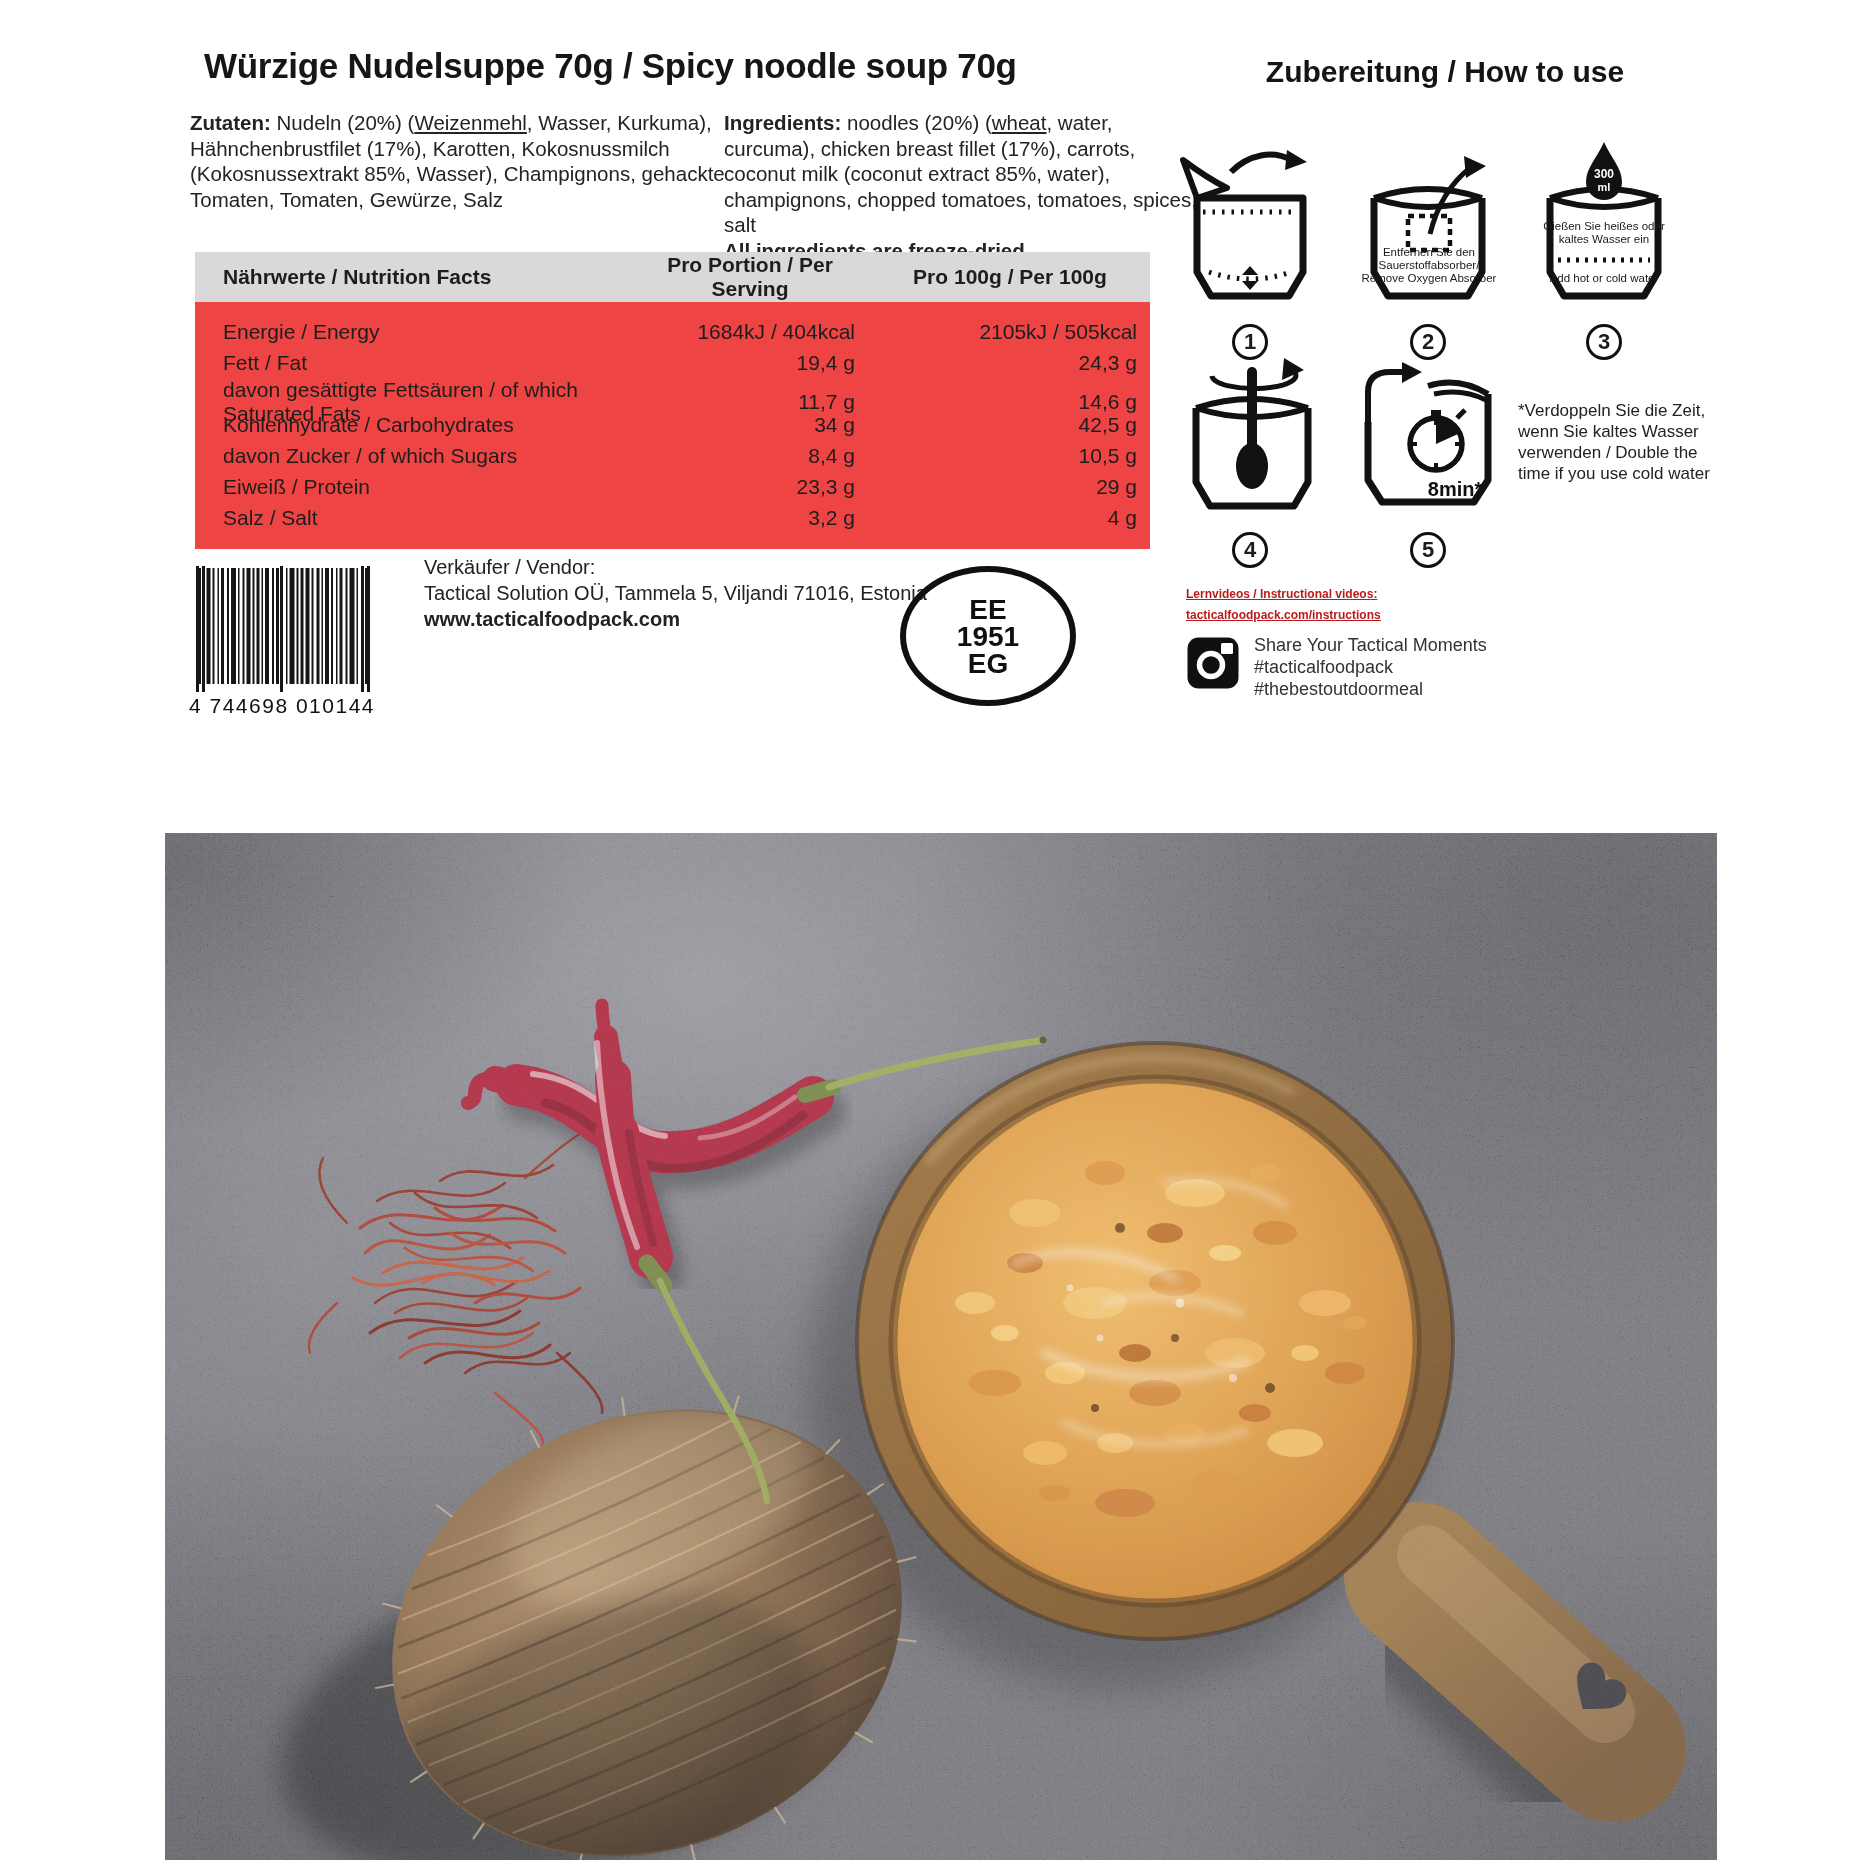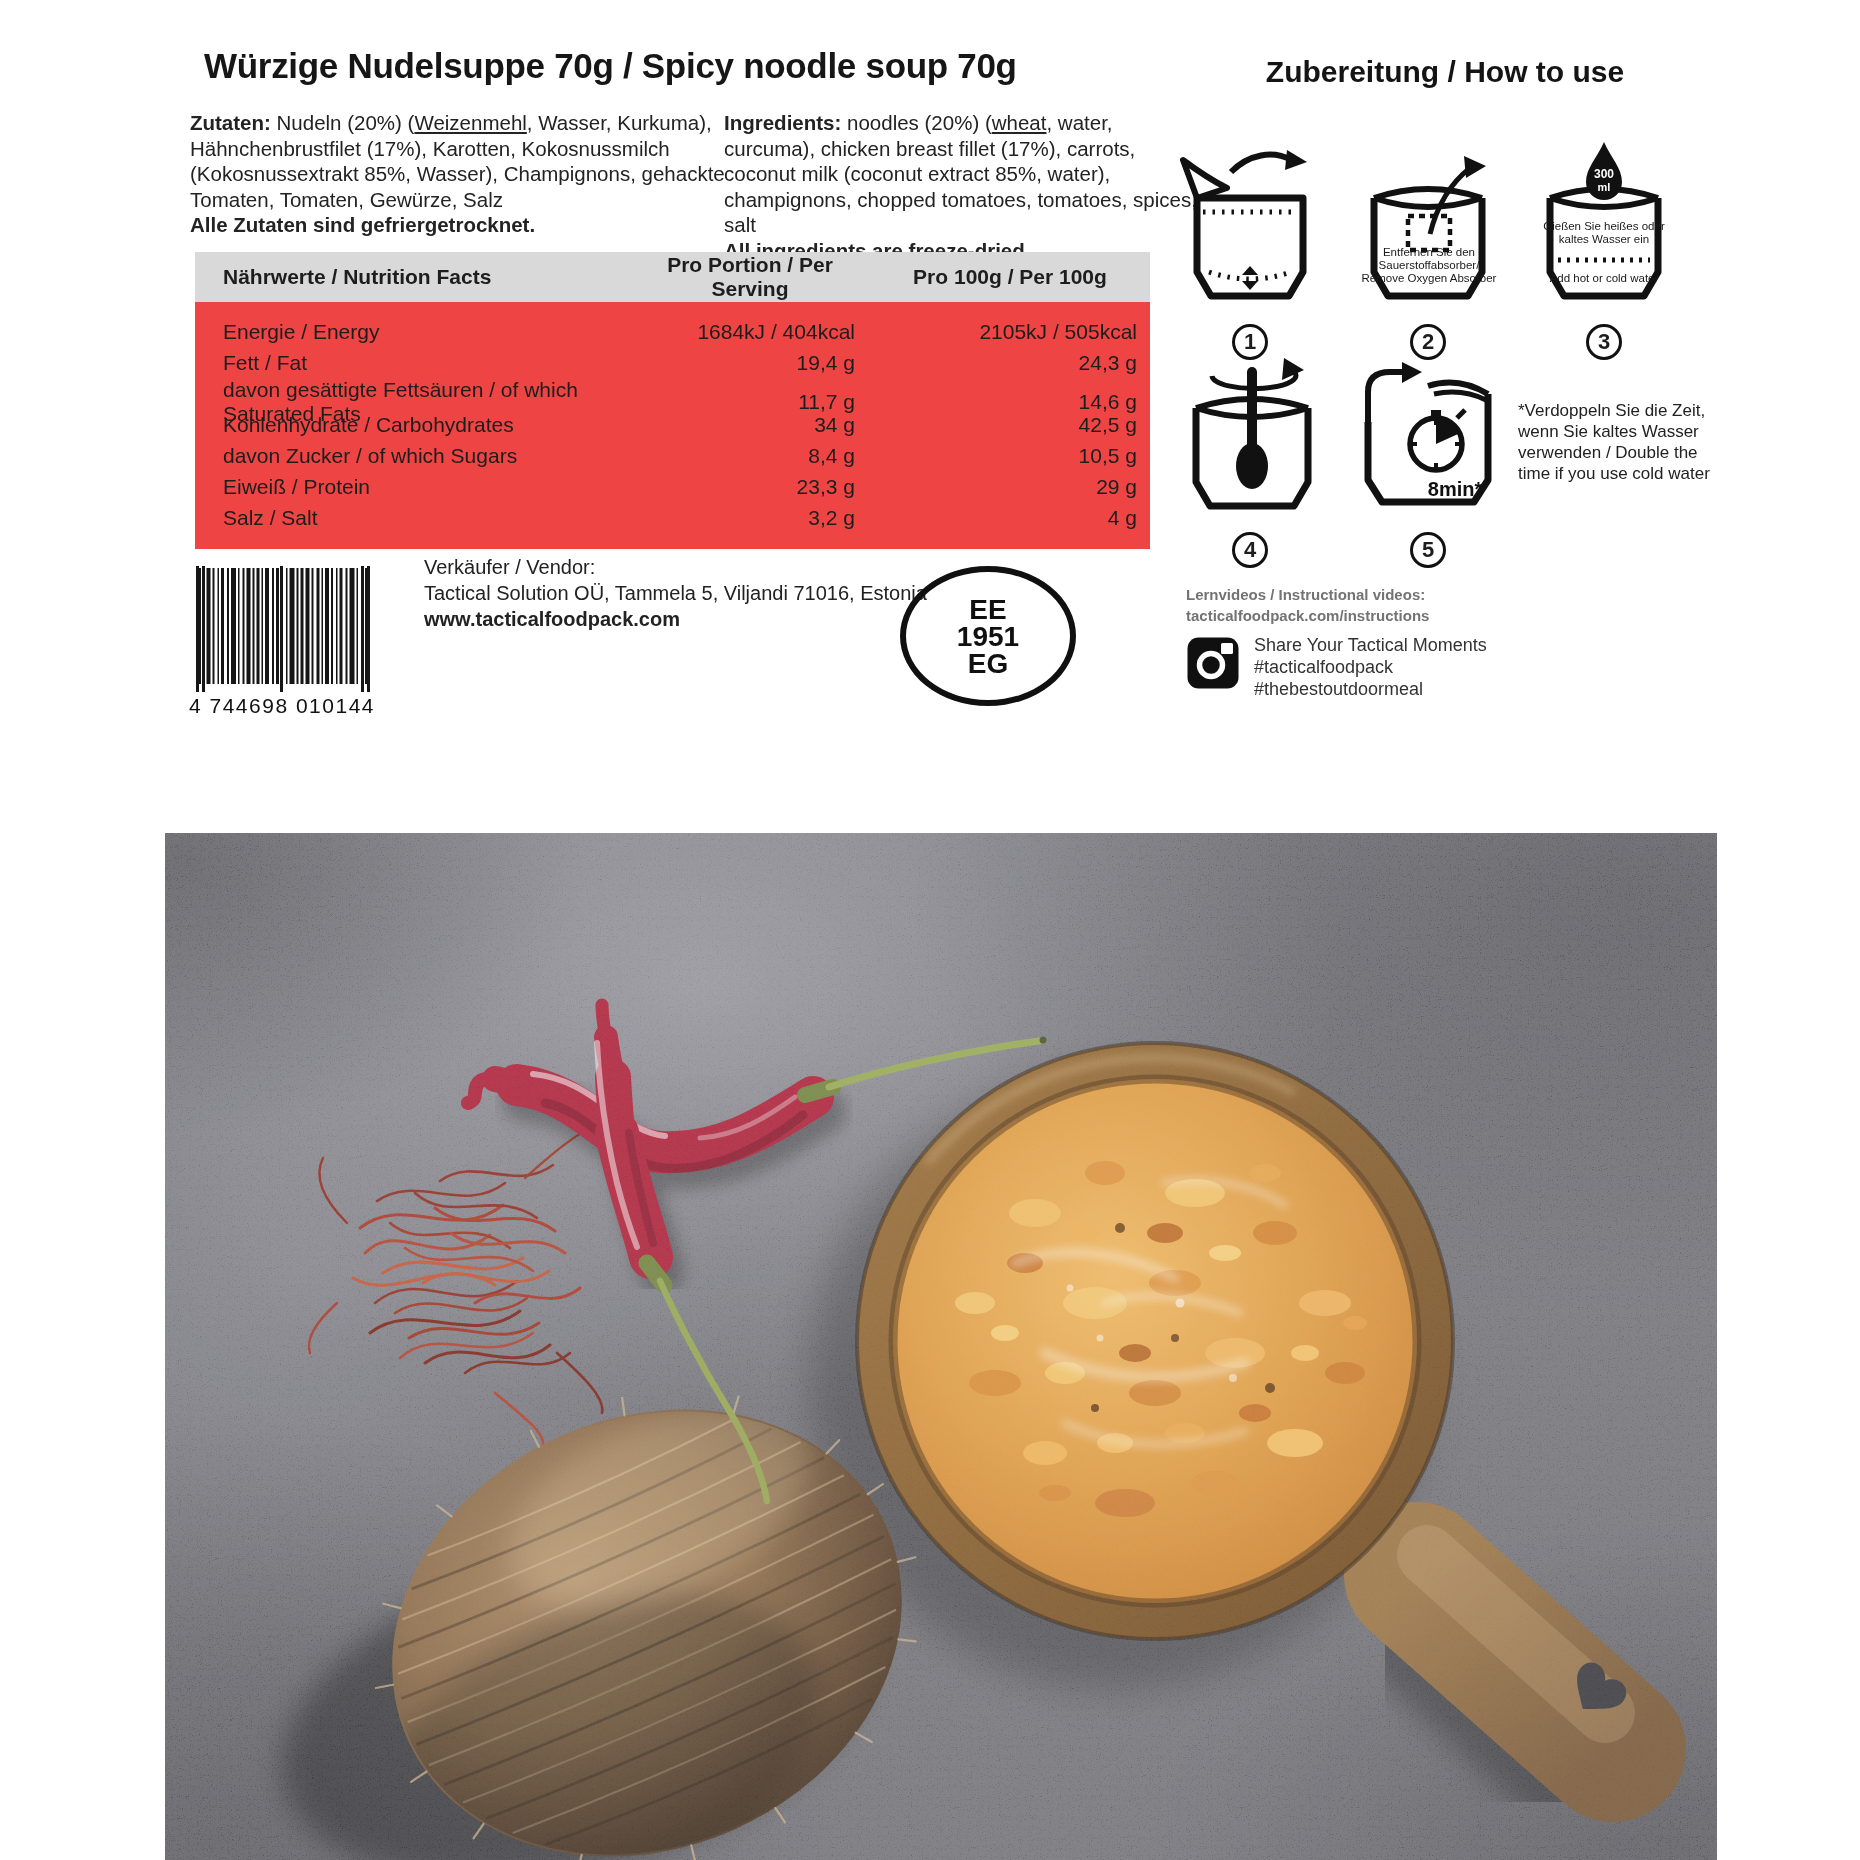--- a/index.html
+++ b/index.html
@@ -26,35 +26,34 @@
   
   .barcode-num{left:168px;top:694px;width:228px;text-align:center;font-size:21px;letter-spacing:1.5px;color:#111;}
   .vendor{left:424px;top:554px;font-size:20px;line-height:26px;color:#222;}
   .vendor .site{font-weight:bold;}
   .oval{left:900px;top:566px;width:176px;height:140px;border:6px solid #101010;border-radius:50%;display:flex;flex-direction:column;align-items:center;justify-content:center;font-weight:bold;font-size:28px;line-height:27px;color:#101010;box-sizing:border-box;}
   
   .howto-title{left:1210px;top:55px;width:470px;text-align:center;font-size:30px;font-weight:bold;color:#141414;}
   .stepnum{width:36px;height:36px;border:3px solid #111;border-radius:50%;display:flex;align-items:center;justify-content:center;font-size:22px;font-weight:bold;box-sizing:border-box;background:#fff;}
   .icaption{font-size:11.5px;line-height:13px;text-align:center;color:#1a1a1a;}
   .footnote{left:1518px;top:400px;width:200px;font-size:17px;line-height:21px;color:#222;}
-  .videos{left:1186px;top:584px;font-size:15px;line-height:21px;font-weight:bold;color:#737373;}
+  .videos{left:1186px;top:584px;font-size:12px;line-height:21px;font-weight:bold;color:#b91c1c;text-decoration:underline;}
   .share{left:1254px;top:634px;width:270px;font-size:18px;line-height:22px;color:#333;}
   .mins{left:1410px;top:478px;width:90px;text-align:center;font-weight:bold;font-size:20px;color:#111;}
   
   .photo{left:165px;top:833px;width:1552px;height:1027px;overflow:hidden;}
   .photo svg{display:block;}
 </style>
 </head>
 <body>
 
 <div class="abs title">Würzige Nudelsuppe 70g / Spicy noodle soup 70g</div>
 
 <div class="abs ing ing-de">
   <b>Zutaten:</b><span> Nudeln (20%) (</span><u>Weizenmehl</u><span>, Wasser, Kurkuma), Hähnchenbrustfilet (17%), Karotten, Kokosnussmilch (Kokosnussextrakt 85%, Wasser), Champignons, gehackte Tomaten, Tomaten, Gewürze, Salz</span>
-  <div class="note">Alle Zutaten sind gefriergetrocknet.</div>
 </div>
 
 <div class="abs ing ing-en">
   <b>Ingredients:</b><span> noodles (20%) (</span><u>wheat</u><span>, water, curcuma), chicken breast fillet (17%), carrots, coconut milk (coconut extract 85%, water), champignons, chopped tomatoes, tomatoes, spices, salt</span>
   <div class="note">All ingredients are freeze-dried.</div>
 </div>
 
 <div class="abs ntable">
   <div class="nhead">
     <div class="c1">Nährwerte / Nutrition Facts</div>

